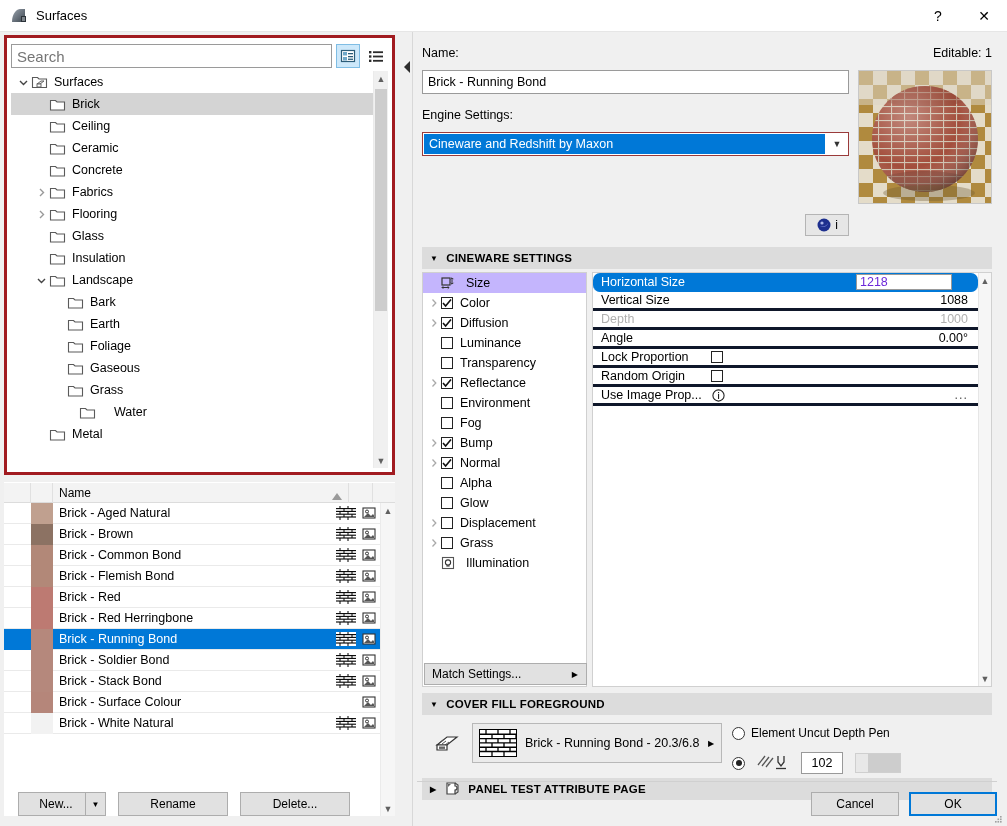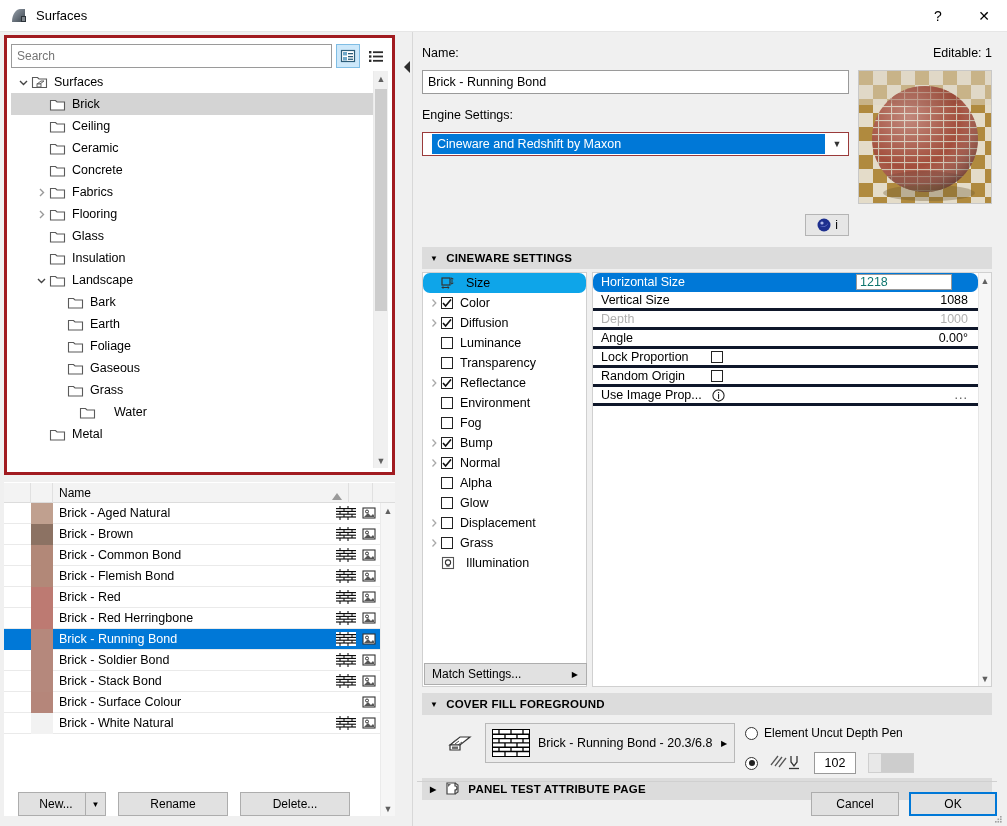--- a/index.html
+++ b/index.html
@@ -42,21 +42,21 @@
   .redbox {
     position:absolute; left:4px; top:3px; width:391px; height:440px;
     border:3px solid #a11b20; background:#fff;
   }
   .search-row {
     position:absolute; left:4px; top:6px; right:4px; height:24px;
     display:flex; align-items:center; gap:4px;
   }
   .search-input {
     flex:1; height:24px; border:1px solid #9a9a9a; background:#fff;
-    font-family:"Liberation Sans", sans-serif; font-size:12px;
+    font-family:"Liberation Sans", sans-serif; font-size:15px;
     padding:0 5px; color:#6d6d6d; outline:none;
   }
   .icon-btn {
     width:24px;height:24px; display:flex;align-items:center;justify-content:center;
     background:transparent; border:1px solid transparent;
   }
   .icon-btn.active { background:#cde8fa; border:1px solid #7fbde4; }
 
   .tree-wrap {
     position:absolute; left:4px; top:33px; right:4px; bottom:4px;
@@ -150,21 +150,21 @@
   .name-row { position:absolute; left:5px; top:14px; width:570px; display:flex; justify-content:space-between; }
   .lbl { font-size:12.5px; }
   .name-input {
     position:absolute; left:5px; top:38px; width:427px; height:24px;
     border:1px solid #9a9a9a; background:#fff; padding:0 5px;
     font-family:"Liberation Sans", sans-serif; font-size:12.5px; outline:none;
   }
   .engine-lbl { position:absolute; left:5px; top:76px; }
   .engine-combo {
     position:absolute; left:5px; top:100px; width:427px; height:24px;
-    border:1px solid #9a3a3a; background:#fff; display:flex; align-items:center;padding-left:8px;
+    border:1px solid #9a3a3a; background:#fff; display:flex; align-items:center;
   }
   .engine-combo .val {
     flex:1; height:20px; margin:1px; background:#0078d7; color:#fff;
     display:flex; align-items:center; padding-left:5px; font-size:12.5px;
   }
   .engine-combo .caret { width:22px; display:flex;align-items:center;justify-content:center;font-size:9px;color:#333; }
 
   .preview {
     position:absolute; left:441px; top:38px; width:134px; height:134px;
     border:1px solid #c8c8c8; overflow:hidden; background:#d9cdb6;
@@ -187,21 +187,21 @@
   #sec-panel { top:746px; }
 
   
   .cw-body { position:absolute; left:5px; top:240px; width:570px; height:415px; }
   .cw-left {
     position:absolute; left:0; top:0; width:165px; height:415px;
     background:#fff; border:1px solid #d0d0d0;
   }
   .cw-tree { position:absolute; left:0; top:0; right:0; top:0; bottom:28px; overflow:hidden; }
   .cw-row { height:20px; display:flex; align-items:center; padding-left:4px; font-size:12.5px; }
-  .cw-row.sel { background:#0ea5e9;border-radius:7px; }
+  .cw-row.sel { background:#c4b5fd; }
   .cw-exp { width:14px; flex:0 0 14px; display:flex;align-items:center;justify-content:center; font-size:8px; color:#999; }
   .cw-chk {
     width:12px;height:12px;flex:0 0 12px; border:1.4px solid #222; background:#fff;
     margin-right:7px; display:flex;align-items:center;justify-content:center;
   }
   .cw-ic { width:14px;height:14px;flex:0 0 14px;margin-right:6px;display:flex;align-items:center;justify-content:center; }
   .match-btn {
     position:absolute; left:1px; bottom:1px; width:163px; height:22px;
     background:#e1e1e1; border:1px solid #adadad;
     display:flex; align-items:center; padding-left:7px; font-size:12px;
@@ -216,32 +216,32 @@
   .prop-row {
     height:19px; display:flex; align-items:center; font-size:12.5px;
     border-bottom:3px solid #0f172a; position:relative;
   }
   .prop-row.sel { background:#0078d7; color:#fff; border-bottom:1px solid #0078d7;border-radius:7px; }
   .prop-row.dim { color:#b0b0b0; }
   .prop-name { padding-left:8px; width:118px; flex:0 0 118px; }
   .prop-val { flex:1; text-align:right; padding-right:10px; }
   .prop-edit {
     position:absolute; right:26px; top:1px; width:96px; height:16px;
-    background:#fff; border:1px solid #999; color:#0f766e;
+    background:#fff; border:1px solid #999; color:#6d28d9;
     font-size:12.5px; padding-left:3px; display:flex; align-items:center;
   }
   .prop-chk {
     width:12px;height:12px;border:1.4px solid #222;background:#fff;
   }
   .prop-ic { width:14px;height:14px;display:flex;align-items:center;justify-content:center; }
   .prop-dots { flex:1; text-align:right; padding-right:10px; color:#555; letter-spacing:1px; }
   .cw-right .vscroll { background:#f6f6f6; width:13px; border-left:1px solid #e6e6e6; }
 
   
-  .cover-body { position:absolute; left:18px; top:688px; width:570px; height:54px; }
+  .cover-body { position:absolute; left:5px; top:688px; width:570px; height:54px; }
   .cf-icon { position:absolute; left:12px; top:12px; width:26px; height:24px; }
   .cf-combo {
     position:absolute; left:50px; top:3px; width:250px; height:40px;
     background:#ebebeb; border:1px solid #b8b8b8; display:flex; align-items:center;
   }
   .cf-pat { width:38px;height:28px;margin-left:6px;margin-right:8px;flex:0 0 38px;
             border:1.5px solid #000; background:#fff; overflow:hidden; }
   .cf-lbl { flex:1; font-size:12.5px; }
   .cf-arr { width:20px; text-align:center; font-size:8px; }
 

